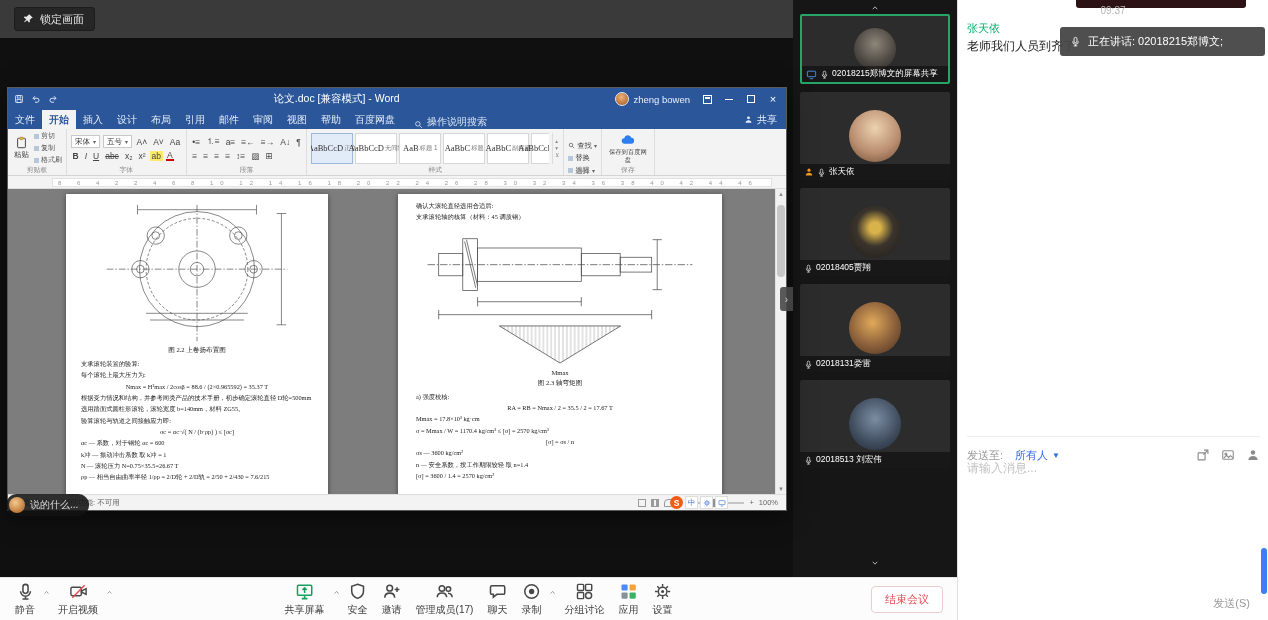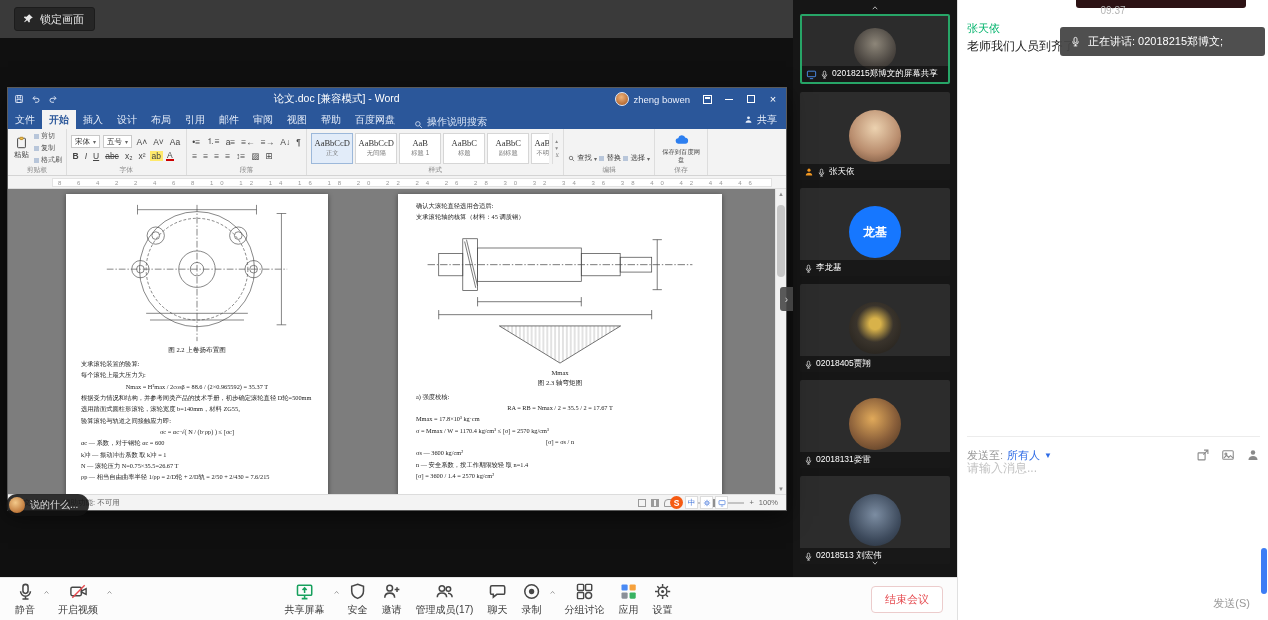--- a/index.html
+++ b/index.html
@@ -56,27 +56,27 @@
   .f-row { display:flex; align-items:center; gap:3px; }
   .combo { border:1px solid #c9c9c9; background:#fff; padding:0 3px; height:13px; display:flex; align-items:center; font-size:7.5px; gap:3px; color:#333; white-space:nowrap; }
   .caret7 { font-size:6px; color:#666; }
   .g { padding:0 1.5px; font-size:8.5px; color:#444; white-space:nowrap; }
   .g.bold { font-weight:bold; } .g.it { font-style:italic; } .g.un { text-decoration:underline; }
   .g.strike { text-decoration:line-through; }
   .g.redbar { border-bottom:2px solid #c00; line-height:8px; }
   .g.hl { background:#ffe96b; }
   .styles-row { display:flex; gap:2px; align-items:center; overflow:hidden; max-width:238px; }
   .style-card { width:42px; min-width:42px; height:31px; border:1px solid #d6d6d6; background:#fff; display:flex;
-                flex-direction:column; align-items:center; justify-content:center; gap:1px; }
+                flex-direction:row; align-items:center; justify-content:center; gap:1px; }
   .style-card.sel { background:#e2ecf9; border-color:#9cb8da; }
   .style-prev { font-size:8.5px; color:#333; font-family:"Liberation Serif","DejaVu Serif",serif; white-space:nowrap; }
   .style-name { font-size:6.3px; color:#777; white-space:nowrap; }
   .gal-scroll { display:flex; flex-direction:column; justify-content:center; gap:1px; color:#888; font-size:5.5px;
                 border-left:1px solid #ddd; padding-left:2px; height:31px; }
-  .edit-col { display:flex; flex-direction:row; gap:2.5px; font-size:7.3px; color:#444;margin-top:20px; }
+  .edit-col { display:flex; flex-direction:column; gap:2.5px; font-size:7.3px; color:#444;margin-top:20px; }
   .baidu-btn { display:flex; flex-direction:column; align-items:center; justify-content:center; gap:1px; width:44px; }
   .baidu-label { font-size:6.3px; color:#444; text-align:center; line-height:1.25; width:40px; }
 
   .w-ruler { height:13px; background:#f3f3f3; border-bottom:1px solid #dcdcdc; position:relative; overflow:hidden; flex:0 0 auto; }
   .ruler-band { position:absolute; left:44px; right:14px; top:2px; height:9px; background:#fff; border:1px solid #e2e2e2;
                 font-size:6px; color:#999; letter-spacing:7px; line-height:8px; padding-left:5px; white-space:nowrap; overflow:hidden; }
 
   .w-doc { flex:1 1 auto; background:#7d7d7d; position:relative; overflow:hidden; }
   .page { position:absolute; background:#fff; box-shadow:0 1px 5px rgba(0,0,0,.45); }
   .page-l { left:58px; top:5px; width:262px; height:322px; padding:8px 15px; }
@@ -131,21 +131,21 @@
   .chat { position:absolute; left:957px; top:0; width:311px; height:620px; background:#fff; border-left:1px solid #e0e0e0; }
   .banner-frag { position:absolute; left:118px; top:0; width:170px; height:8px; background:#2c1214; border-radius:0 0 3px 3px; }
   .chat-time { position:absolute; top:5px; left:0; right:0; text-align:center; font-size:10px; color:#b5b5b5; }
   .msg-sender { position:absolute; left:9px; top:21px; font-size:11px; color:#00b36b; }
   .msg-text { position:absolute; left:9px; top:38px; font-size:12px; color:#222; }
   .speak-tip { position:absolute; left:102px; top:27px; right:3px; height:29px; background:rgba(68,68,68,.94);
                border-radius:3px; color:#fff; font-size:11px; display:flex; align-items:center; gap:7px;
                padding:0 10px; z-index:5; white-space:nowrap; overflow:hidden; }
   .send-row { position:absolute; left:9px; right:8px; top:436px; height:20px; display:flex; align-items:center;
               gap:4px; font-size:11px; border-top:1px solid #ececec; padding-top:17px; }
-  .st-label { color:#999; } .st-value { color:#2e6be6; cursor:pointer; } .st-caret { color:#2e6be6; font-size:8px; }
+  .st-label { color:#999; } .st-value { color:#2e6be6; cursor:pointer;margin-left:8px; } .st-caret { color:#2e6be6; font-size:8px; }
   .send-icons { margin-left:auto; display:flex; gap:11px; color:#8a8a8a; align-items:center; }
   .chat-input { position:absolute; left:9px; top:460px; right:8px; height:130px; font-size:12px; color:#c2c2c2; cursor:text; }
   .send-btn { position:absolute; right:8px; bottom:5px; font-size:11px; color:#999; padding:4px 10px; background:transparent;
               border:none; cursor:pointer; }
   .chat-scroll-thumb { position:absolute; right:1px; top:548px; width:6px; height:46px; background:#3d7df5; border-radius:3px; }
 
   
   .toolbar { position:absolute; left:0; top:577px; width:957px; height:43px; background:#fcfcfc; border-top:1px solid #e5e5e5; }
   .tb-left { position:absolute; left:8px; top:4px; display:flex; align-items:flex-start; }
   .tb-center { position:absolute; left:50%; top:4px; transform:translateX(-50%); display:flex; align-items:flex-start; }
@@ -640,31 +640,20 @@
         <svg class="ic b-member" width="10" height="10">
             <use href="#i-person"></use>
           </svg>
         <svg class="ic b-mic" width="9" height="9">
             <use href="#i-mic"></use>
           </svg>
         <span>张天依</span>
       </div>
     </div>
     <div class="tile tn">
-      <div class="t-avatar av3">
-          <span>龙基</span>
-        </div>
-      <div class="t-name">
-        <svg class="ic b-mic" width="9" height="9">
-            <use href="#i-mic"></use>
-          </svg>
-        <span>李龙基</span>
-      </div>
-    </div>
-    <div class="tile tn">
       <div class="t-avatar av4"></div>
       <div class="t-name">
         <svg class="ic b-mic" width="9" height="9">
             <use href="#i-mic"></use>
           </svg>
         <span>02018405贾翔</span>
       </div>
     </div>
     <div class="tile tn">
       <div class="t-avatar av5"></div>

